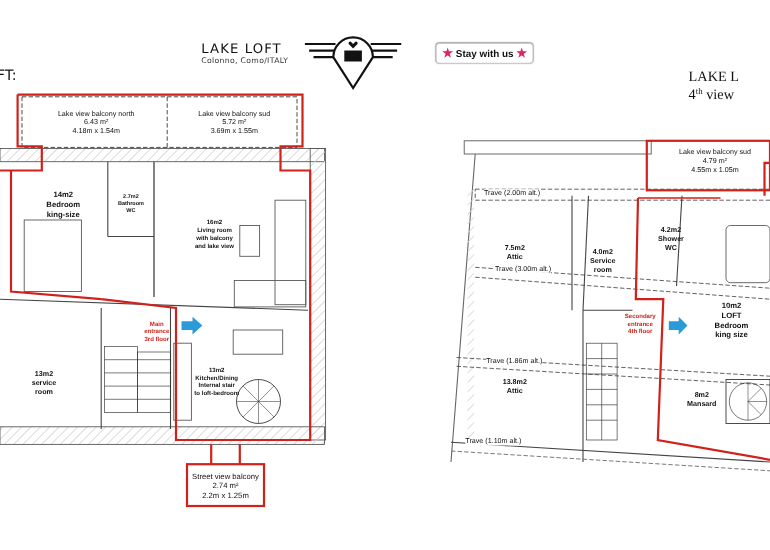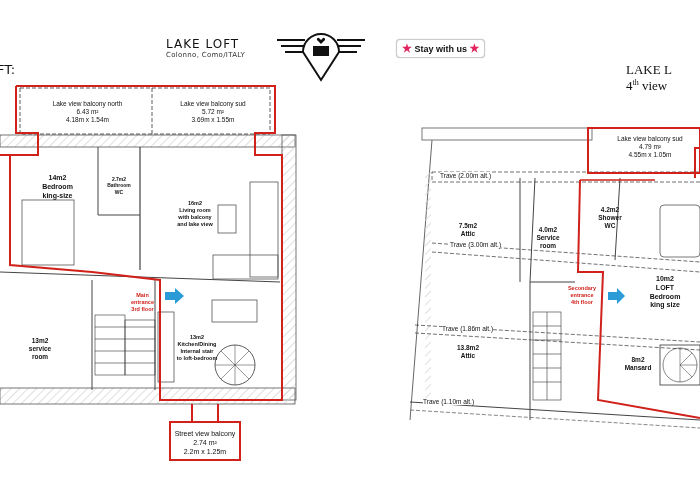--- a/index.html
+++ b/index.html
@@ -122,21 +122,21 @@
     <line x1="415" y1="333" x2="700" y2="350"></line>
   </g>
 
   <rect x="588" y="128" width="112" height="45" fill="none" stroke="#d0211a" stroke-width="2"></rect>
   <polyline points="700,148 695,148 695,178" fill="none" stroke="#d0211a" stroke-width="2"></polyline>
   <polyline points="580,180 578,272 603,272 598,400 700,418" fill="none" stroke="#d0211a" stroke-width="2"></polyline>
   <polyline points="580,180 655,180" fill="none" stroke="#d0211a" stroke-width="1.5"></polyline>
   <polygon points="608,292 617,292 617,288 625,296 617,304 617,300 608,300" fill="#2a9bd6"></polygon>
 </svg>
 
-<div class="abs" style="left:166px;top:37px;">
+<div class="abs" style="left:183px;top:37px;">
   <div class="hdr-title">LAKE LOFT</div>
   <div class="hdr-sub">Colonno, Como/ITALY</div>
 </div>
 
 <div class="abs" style="left:277px;top:32px;width:88px;height:56px;">
   <svg width="88" height="56">
     <g stroke="#111" stroke-width="2">
       <line x1="0" y1="8" x2="28" y2="8"></line>
         <line x1="4" y1="14" x2="28" y2="14"></line>
         <line x1="8" y1="20" x2="28" y2="20"></line>

